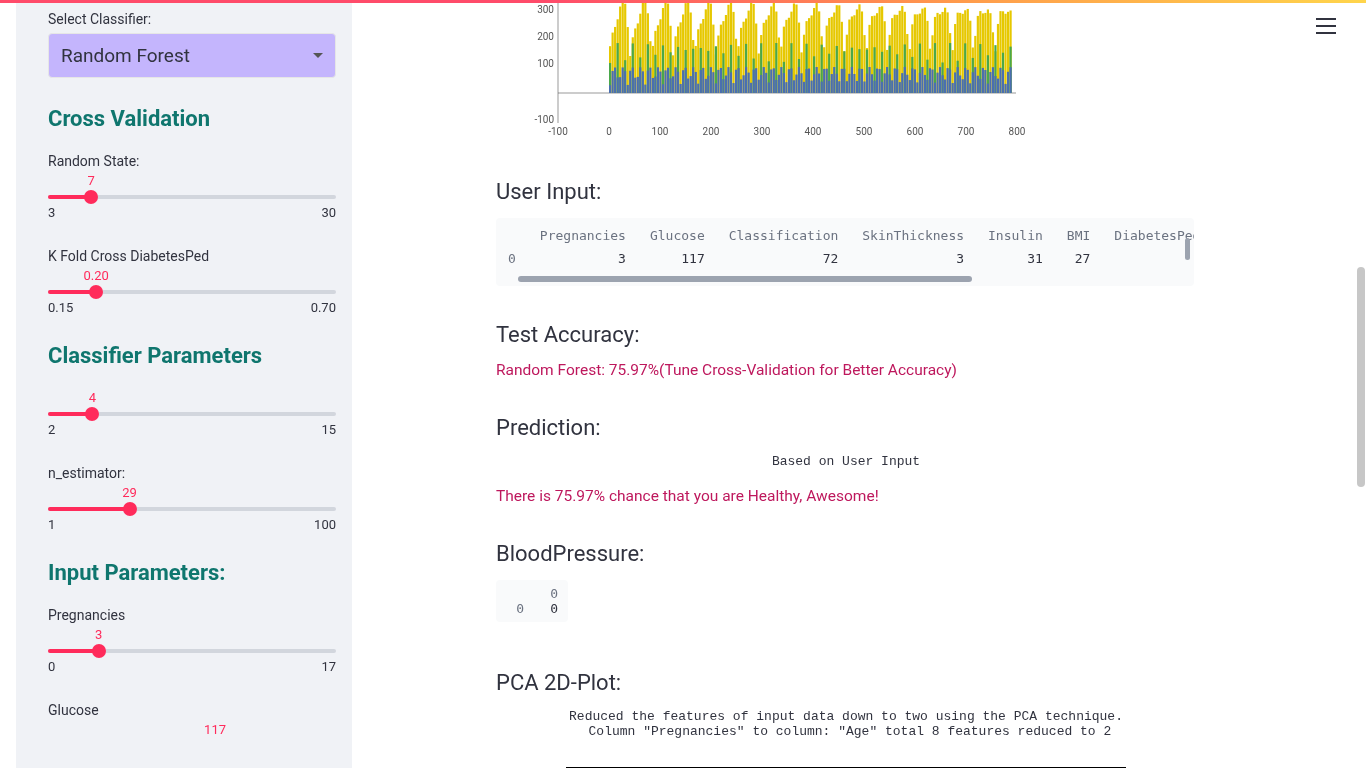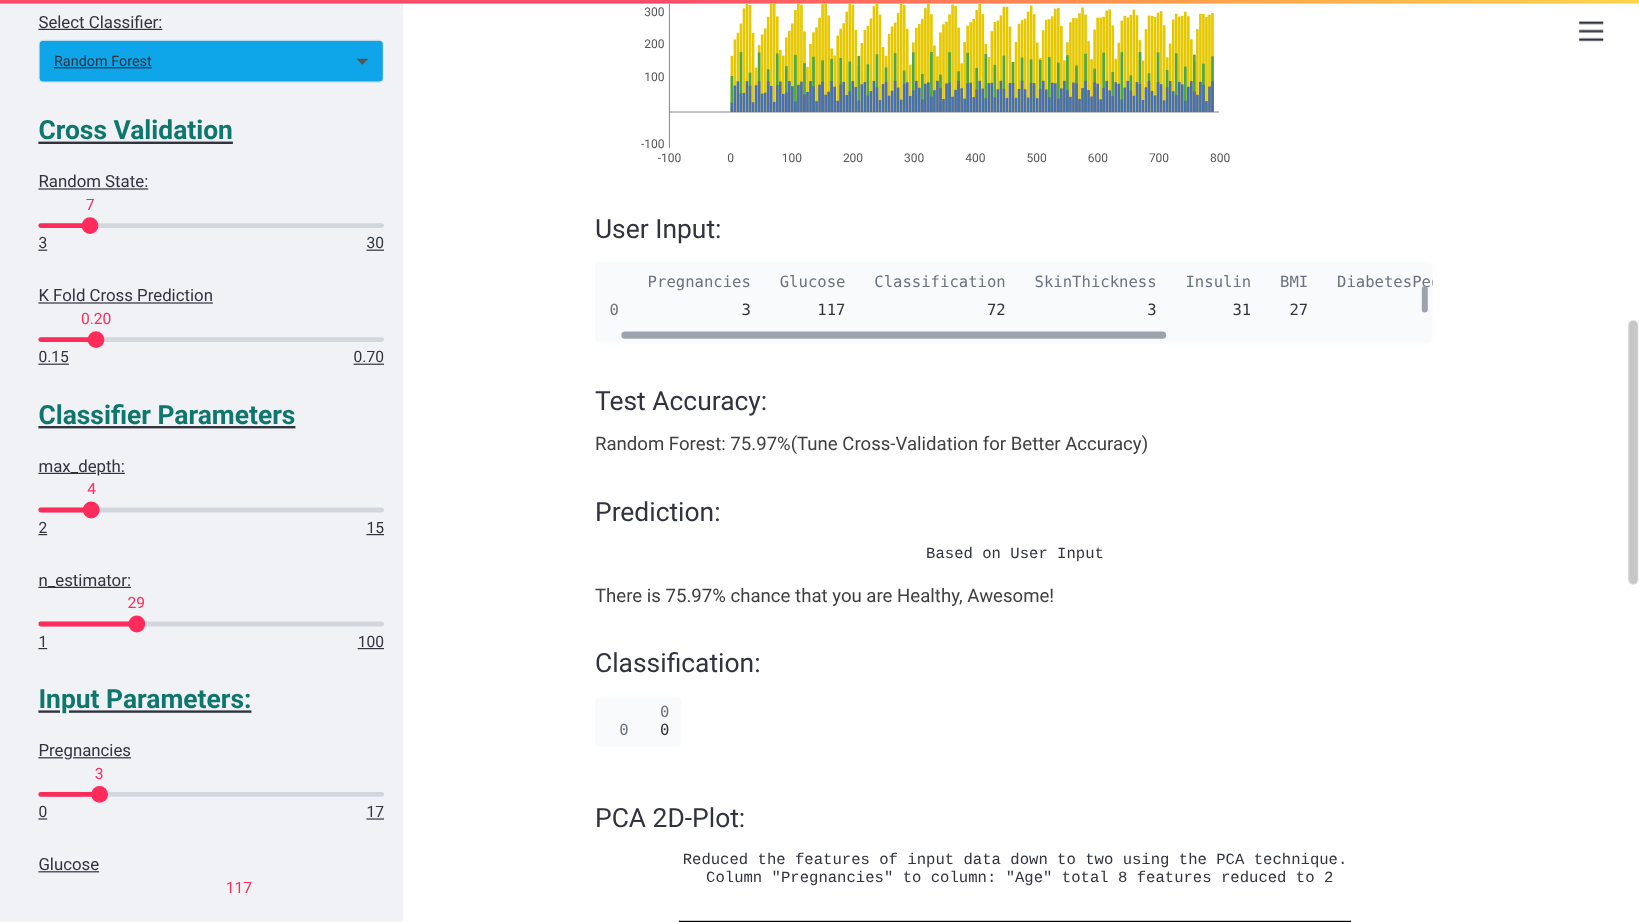--- a/index.html
+++ b/index.html
@@ -32,44 +32,43 @@
   z-index: 10;
 }
 .hamburger span {
   display: block;
   height: 2px;
   background: #31333f;
 }
 .sidebar {
   position: absolute;
   top: 3px;
-  left: 0;
+  left: 16px;
   width: 336px;
   height: 765px;
   background: #f0f2f6;
   padding: 8px 16px 16px 32px;
   overflow-y: auto;
-  text-decoration: underline;
 }
 .sidebar-label {
   font-size: 14px;
   color: #31333f;
   margin-bottom: 6px;
   display: block;
 }
 .selectbox {
-  background: #0ea5e9;
+  background: #c4b5fd;
   border: 1px solid #e6e6e6;
   border-radius: 4px;
   padding: 10px 12px;
   display: flex;
   justify-content: space-between;
   align-items: center;
   cursor: pointer;
-  font-size: 12px;
+  font-size: 19px;
   margin-bottom: 28px;
 }
 .selectbox .caret {
   width: 0; height: 0;
   border-left: 5px solid transparent;
   border-right: 5px solid transparent;
   border-top: 5px solid #555;
 }
 .sidebar h2 {
   font-size: 22px;
@@ -147,21 +146,21 @@
 }
 .vscroll-stub {
   position: absolute;
   right: 4px;
   top: 20px;
   width: 5px;
   height: 22px;
   background: #9ca3af;
   border-radius: 3px;
 }
-.body-text { font-size: 15.5px; color: #404040; margin: 6px 0; }
+.body-text { font-size: 15.5px; color: #be185d; margin: 6px 0; }
 .mono { font-family: "SFMono-Regular", Consolas, "Liberation Mono", monospace; font-size: 13px; color: #31333f; white-space: pre; text-align: center; }
 .class-table {
   display: inline-block;
   background: #f9fafb;
   padding: 6px 10px;
   border-radius: 4px;
   font-family: monospace;
   font-size: 13px;
 }
 .class-table .row { display:flex; gap: 16px; }
@@ -222,38 +221,37 @@
       <div class="slider-fill" style="width:15%"></div>
       <div class="slider-thumb" style="left:15%"></div>
     </div>
     <div class="slider-range">
       <span>3</span>
       <span>30</span>
     </div>
   </div>
 
   <div class="slider-block">
-    <span class="slider-label">K Fold Cross Prediction</span>
+    <span class="slider-label">K Fold Cross DiabetesPed</span>
     <div class="slider-value">
         <span style="left:16.7%">0.20</span>
       </div>
     <div class="slider-track">
       <div class="slider-fill" style="width:16.7%"></div>
       <div class="slider-thumb" style="left:16.7%"></div>
     </div>
     <div class="slider-range">
       <span>0.15</span>
       <span>0.70</span>
     </div>
   </div>
 
   <h2>Classifier Parameters</h2>
 
   <div class="slider-block">
-    <span class="slider-label">max_depth:</span>
     <div class="slider-value">
         <span style="left:15.4%">4</span>
       </div>
     <div class="slider-track">
       <div class="slider-fill" style="width:15.4%"></div>
       <div class="slider-thumb" style="left:15.4%"></div>
     </div>
     <div class="slider-range">
       <span>2</span>
       <span>15</span>
@@ -738,21 +736,21 @@
       <div class="hscroll"></div>
     </div>
 
     <h3 class="sec">Test Accuracy:</h3>
     <p class="body-text">Random Forest: 75.97%(Tune Cross-Validation for Better Accuracy)</p>
 
     <h3 class="sec">Prediction:</h3>
     <p class="mono">Based on User Input</p>
     <p class="body-text" style="margin-top:18px">There is 75.97% chance that you are Healthy, Awesome!</p>
 
-    <h3 class="sec">Classification:</h3>
+    <h3 class="sec">BloodPressure:</h3>
     <div class="class-table">
       <div class="row">
           <span class="cell"></span>
           <span class="cell">0</span>
         </div>
       <div class="row">
           <span class="cell">0</span>
           <span class="cell val">0</span>
         </div>
     </div>

